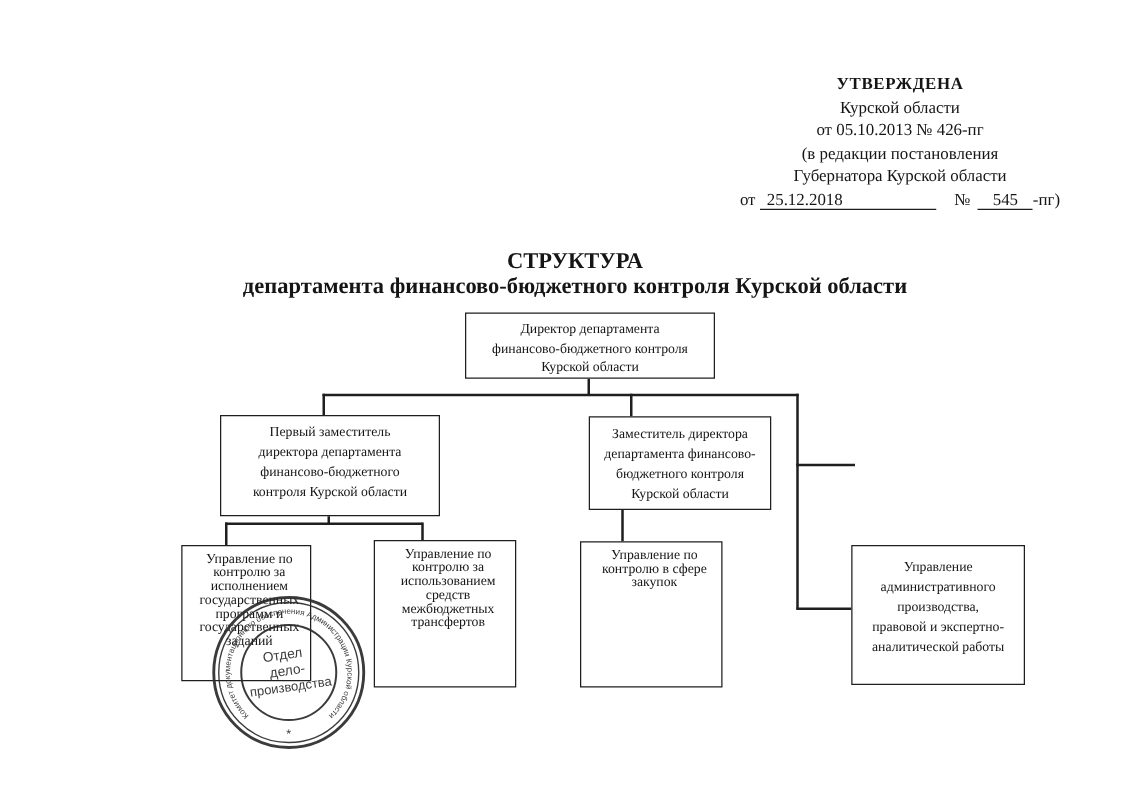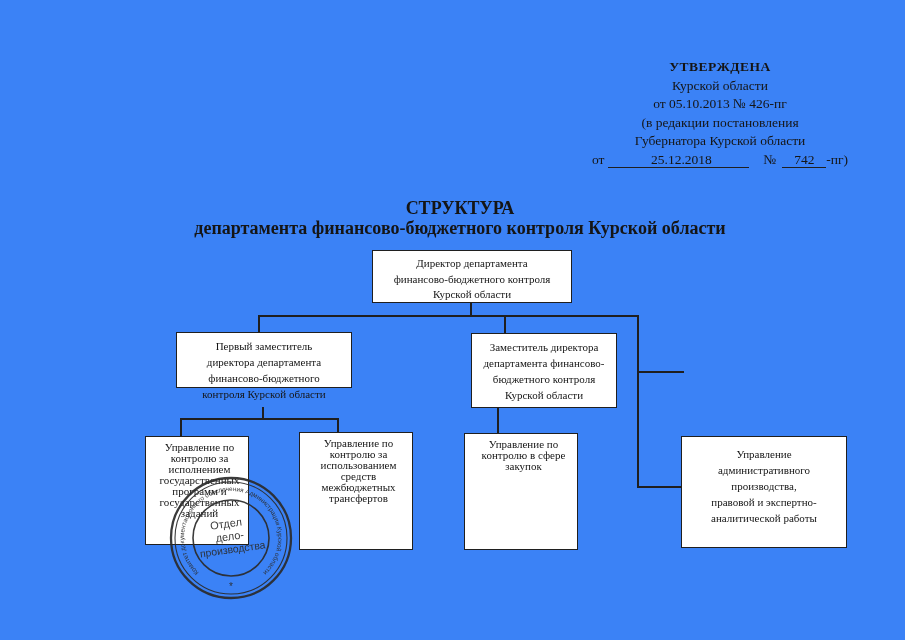--- a/index.html
+++ b/index.html
@@ -1,32 +1,32 @@
 <!DOCTYPE html>
 <html lang="ru"><head>
 <meta charset="utf-8">
 <style>
   html,body{margin:0;padding:0;background:#e8e8e8;}
   .page{
     position:relative;
     width:905px;height:640px;
-    background:#3b82f6;
+    background:#ffffff;
     font-family:"Liberation Serif", serif;
     color:#151515;
     overflow:hidden;
   }
   
   .approval{
     position:absolute;left:565px;top:58px;width:310px;
     text-align:center;font-size:13.5px;line-height:18.6px;
     white-space:nowrap;
   }
   .approval .ln0{font-weight:bold;letter-spacing:.5px;}
   .fill-line{display:inline-block;border-bottom:1.2px solid #1f1f1f;line-height:15px;}
-  .fill-date{width:136px;text-align:center;padding-left:5px;margin-left:4px;}
+  .fill-date{width:136px;text-align:left;padding-left:5px;margin-left:4px;}
   .fill-num{width:44px;text-align:center;margin-left:6px;}
   .num-sign{margin-left:14px;}
   
   .doc-title{
     position:absolute;left:155px;top:199px;width:610px;
     text-align:center;font-weight:bold;font-size:18px;line-height:19.5px;
   }
   
   .obox{
     position:absolute;
@@ -54,21 +54,21 @@
 
 <div class="page">
 
   <div class="approval">
     <div class="ln0">УТВЕРЖДЕНА</div>
     <div>Курской области</div>
     <div>от 05.10.2013 № 426-пг</div>
     <div>(в редакции постановления</div>
     <div>Губернатора Курской области</div>
     <div>
-      <span>от</span><span class="fill-line fill-date">25.12.2018</span><span class="num-sign">№</span><span class="fill-line fill-num">742</span><span>-пг)</span>
+      <span>от</span><span class="fill-line fill-date">25.12.2018</span><span class="num-sign">№</span><span class="fill-line fill-num">545</span><span>-пг)</span>
     </div>
   </div>
 
   <div class="doc-title">
     <div>СТРУКТУРА</div>
     <div>департамента финансово-бюджетного контроля Курской области</div>
   </div>
 
   <div class="conn v" style="left:470px;top:303px;height:13px;"></div>
   <div class="conn h" style="left:258px;top:315px;width:381px;"></div>
@@ -80,21 +80,21 @@
   <div class="conn v" style="left:262px;top:407px;height:12px;"></div>
   <div class="conn h" style="left:180px;top:418px;width:158px;"></div>
   <div class="conn v" style="left:180px;top:418px;height:19px;"></div>
   <div class="conn v" style="left:337px;top:418px;height:15px;"></div>
   <div class="conn v" style="left:497px;top:408px;height:26px;"></div>
 
   <div class="obox center" style="left:372px;top:250px;width:200px;height:53px;line-height:15.5px;">Директор департамента
 финансово-бюджетного контроля
 Курской области</div>
 
-  <div class="obox center" style="left:176px;top:332px;width:176px;height:56px;">Первый заместитель
+  <div class="obox center" style="left:176px;top:332px;width:176px;height:81px;">Первый заместитель
 директора департамента
 финансово-бюджетного
 контроля Курской области</div>
 
   <div class="obox center" style="left:423px;top:333px;width:146px;height:75px;margin-left:48px;">Заместитель директора
 департамента финансово-
 бюджетного контроля
 Курской области</div>
 
 
@@ -110,21 +110,21 @@
 контролю за
 использованием
 средств
 межбюджетных
 трансфертов</div>
 
   <div class="obox leftal" style="left:446px;top:433px;width:114px;height:117px;">Управление по
 контролю в сфере
 закупок</div>
 
-  <div class="obox center" style="left:681px;top:436px;width:166px;height:112px;padding-top:9px;">Управление
+  <div class="obox center" style="left:681px;top:436px;width:139px;height:112px;padding-top:9px;">Управление
 административного
 производства,
 правовой и экспертно-
 аналитической работы</div>
 
   <svg class="stamp" viewBox="-65 -65 130 130" aria-hidden="true">
     <g fill="none" stroke="#2b2b2b">
       <circle r="60" stroke-width="2.3"></circle>
       <circle r="56" stroke-width="1.1"></circle>
       <circle r="38" stroke-width="1.6"></circle>

